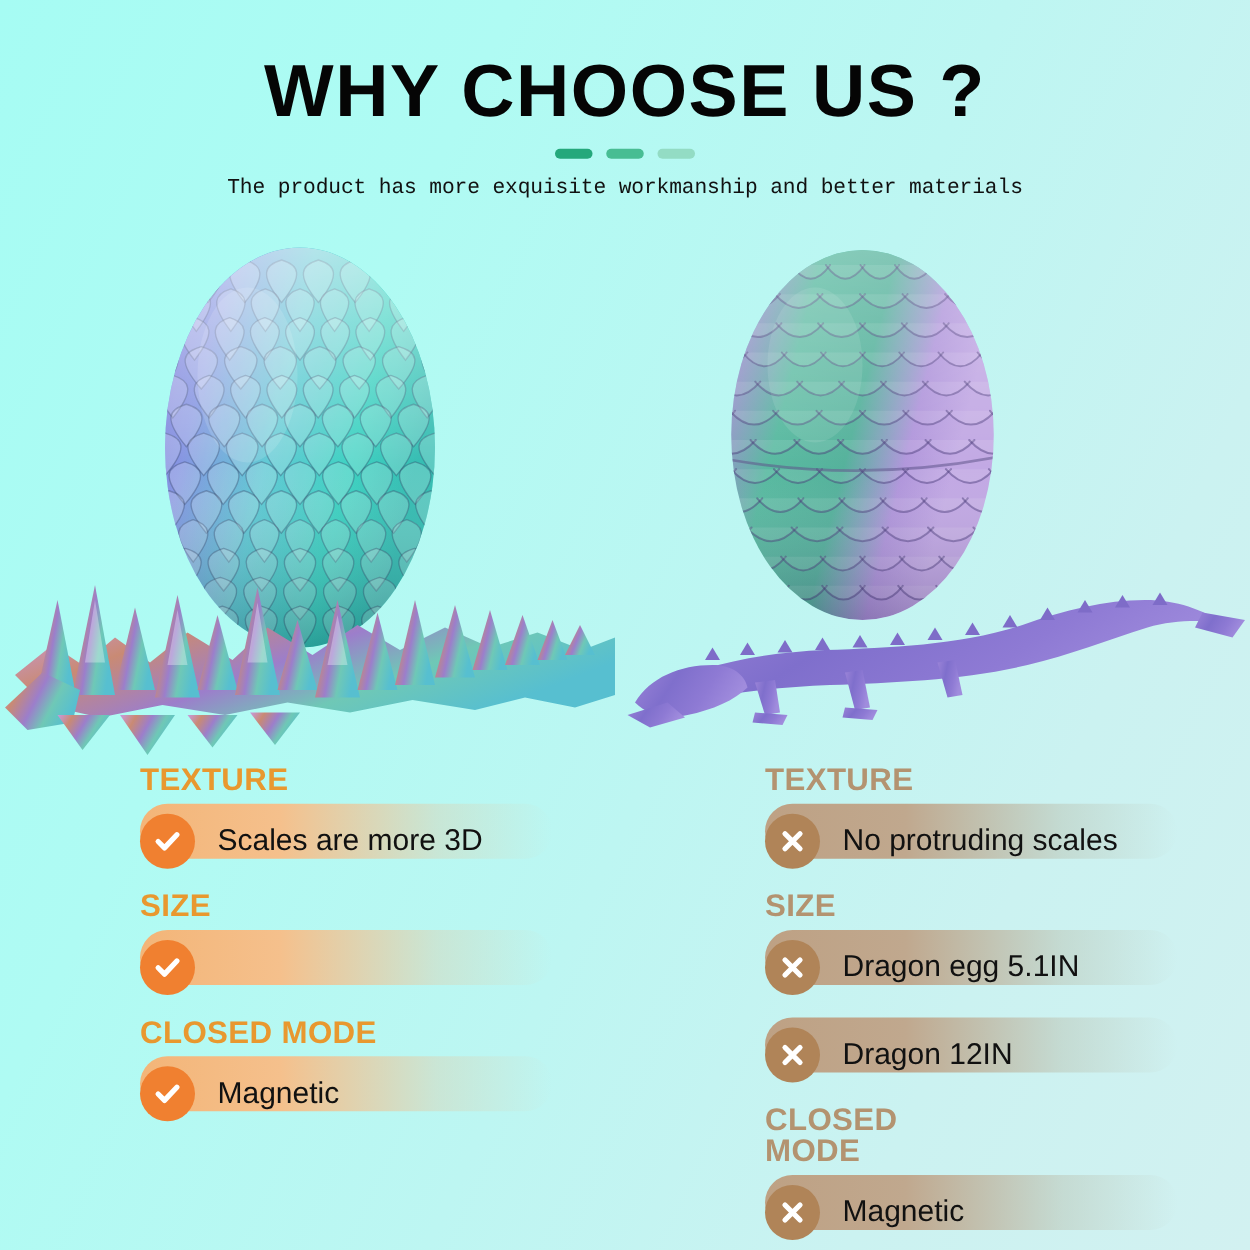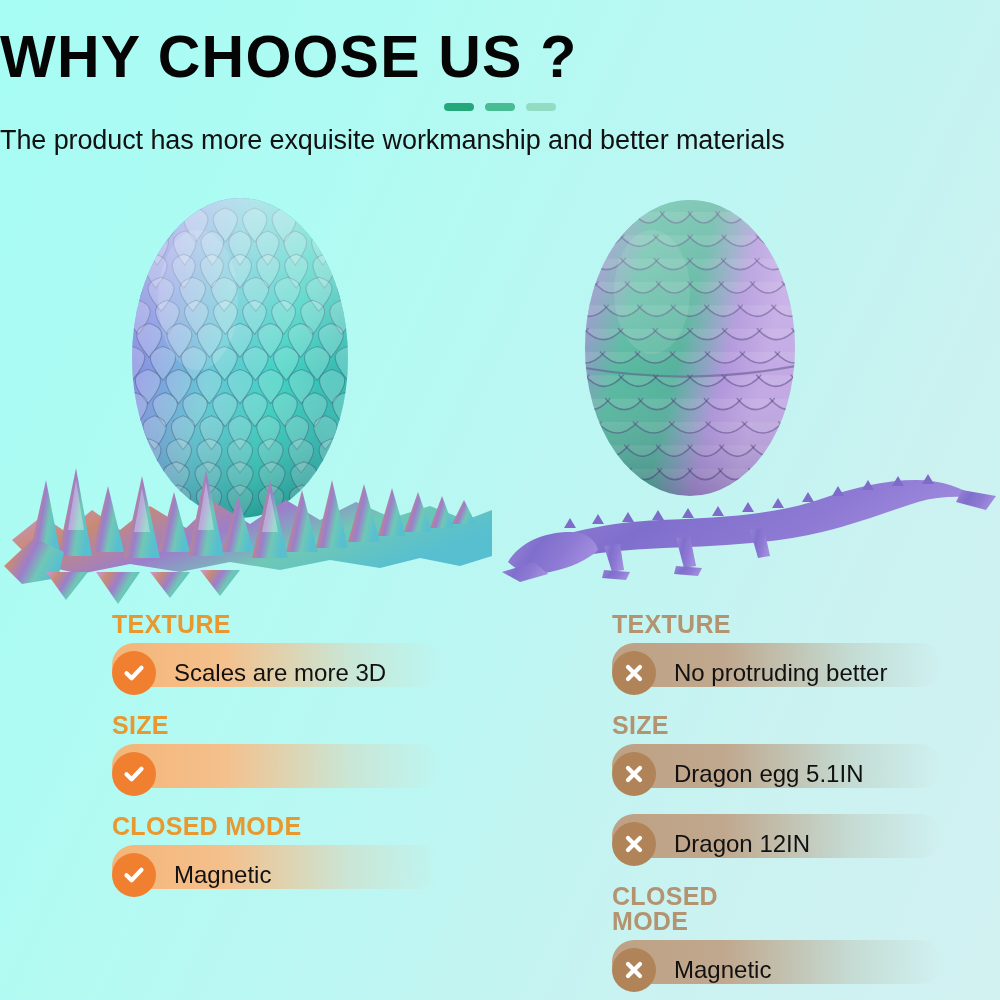--- a/index.html
+++ b/index.html
@@ -7,36 +7,37 @@
   body {
     font-family:"Liberation Sans", sans-serif;
     background:#AFFBF2;
     background-image:
       linear-gradient(115deg, #A6FCF3 0%, #AFFBF3 28%, #BDF6F2 55%, #CBF2F1 78%, #D2F1F1 100%);
     position:relative;
     overflow:hidden;
   }
 
   
-  .header { padding-top:28px; }
+  .header { padding-top:44px; text-align:center; }
   .title {
     font-size:59px; font-weight:bold; color:#050505;
     letter-spacing:1.2px; line-height:1.0;
   }
   .dashes {
     margin:16px auto 0; width:112px;
     display:flex; justify-content:space-between; align-items:center;
   }
   .dash { height:8px; border-radius:4px; }
   .dash.d1 { width:30px; background:#24A87B; }
   .dash.d2 { width:30px; background:#48BD93; }
   .dash.d3 { width:30px; background:#93DCC4; }
   .subtitle {
-    margin-top:14px; font-size:27px; color:#111; font-weight:400;
+    margin-top:14px; font-size:17px; color:#111; font-weight:400;
     letter-spacing:-0.1px;
+    font-family:Liberation Mono, monospace;
   }
 
   
   .products {
     position:absolute; top:180px; left:0; width:1000px; height:430px;
     display:flex;
   }
   .product { width:500px; height:430px; position:relative; }
   .product svg { position:absolute; left:0; top:0; }
 
@@ -475,21 +476,21 @@
     </div>
   <div class="col right" id="col-right">
       <div class="cat bad">TEXTURE</div>
       <div class="row bad">
         <div class="pill"></div>
         <div class="badge">
           <svg width="24" height="24" viewBox="0 0 24 24">
             <path d="M6 6 L18 18 M18 6 L6 18" stroke="#fff" stroke-width="4.2" fill="none" stroke-linecap="round"></path>
           </svg>
         </div>
-        <div class="row-label">No protruding better</div>
+        <div class="row-label">No protruding scales</div>
       </div>
       <div class="cat bad spacer-top">SIZE</div>
       <div class="row bad">
         <div class="pill"></div>
         <div class="badge">
           <svg width="24" height="24" viewBox="0 0 24 24">
             <path d="M6 6 L18 18 M18 6 L6 18" stroke="#fff" stroke-width="4.2" fill="none" stroke-linecap="round"></path>
           </svg>
         </div>
         <div class="row-label">Dragon egg 5.1IN</div>

